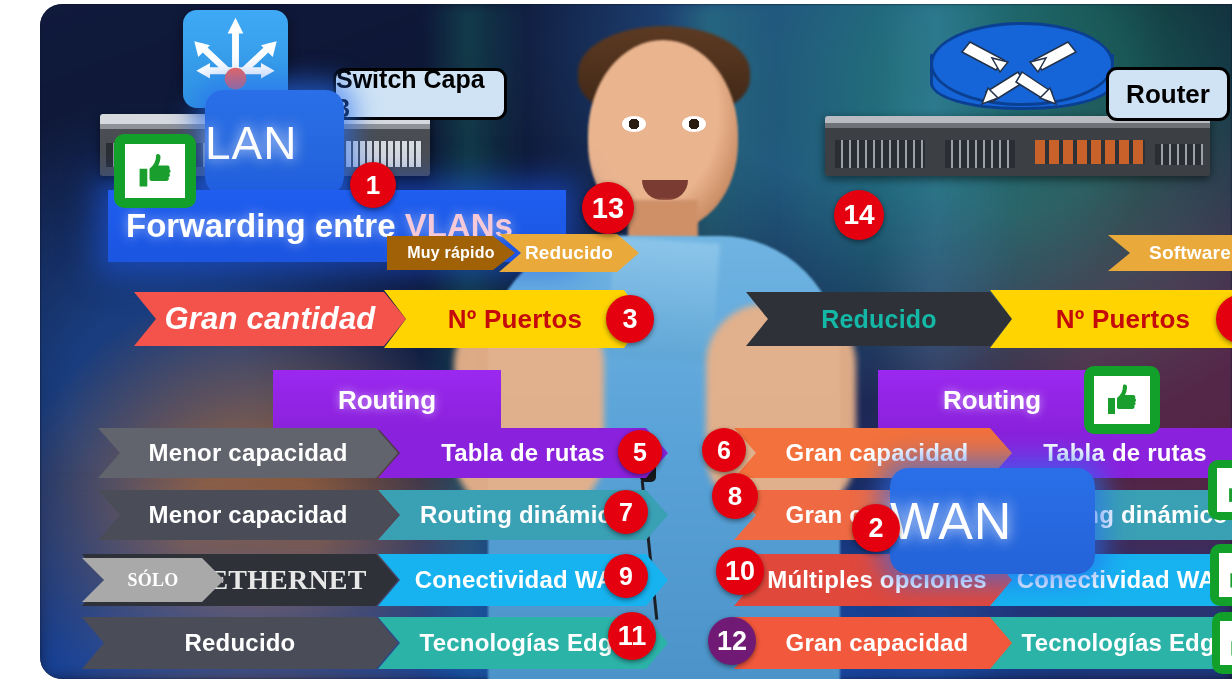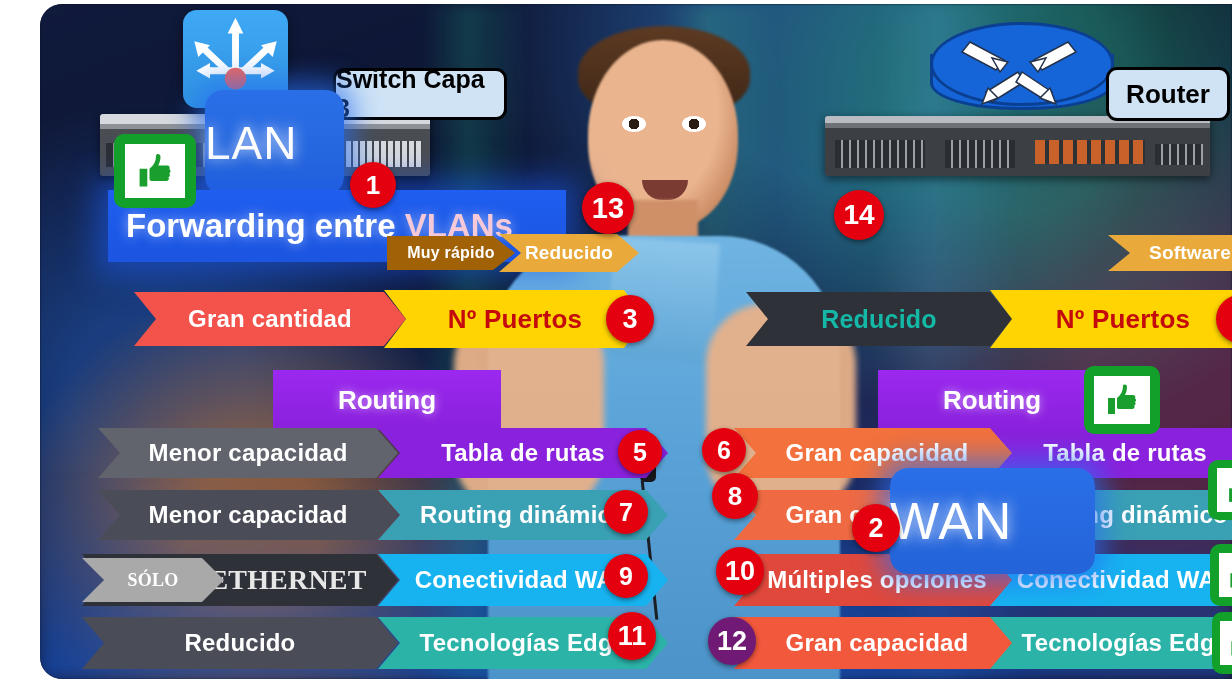--- a/index.html
+++ b/index.html
@@ -227,21 +227,21 @@
     <div class="callout" style="left:1066px;top:63px;width:118px;height:48px;font-size:26px;">
       <span>Router</span>
     </div>
 
 
     <div class="chev" style="left:1068px;top:231px;width:164px;height:36px;background:#e9a93b;">
       <span class="lbl" style="font-size:19px;color:#ffffff;">Software</span>
     </div>
 
     <div class="chev" style="left:94px;top:288px;width:272px;height:54px;background:#f4534b;">
-      <span class="lbl" style="font-size:24px;color:#fff;">Gran cantidad</span>
+      <span class="lbl" style="font-size:31px;color:#fff;font-style:italic;">Gran cantidad</span>
     </div>
     <div class="chev" style="left:344px;top:286px;width:262px;height:58px;background:#ffd400;">
       <span class="lbl" style="font-size:26px;color:#c40a0a;">Nº Puertos</span>
     </div>
 
     <div class="chev" style="left:706px;top:288px;width:266px;height:54px;background:#2e3138;">
       <span class="lbl" style="font-size:25px;color:#14b8a6;">Reducido</span>
     </div>
     <div class="chev" style="left:950px;top:286px;width:266px;height:58px;background:#ffd400;">
       <span class="lbl" style="font-size:26px;color:#c40a0a;">Nº Puertos</span>

